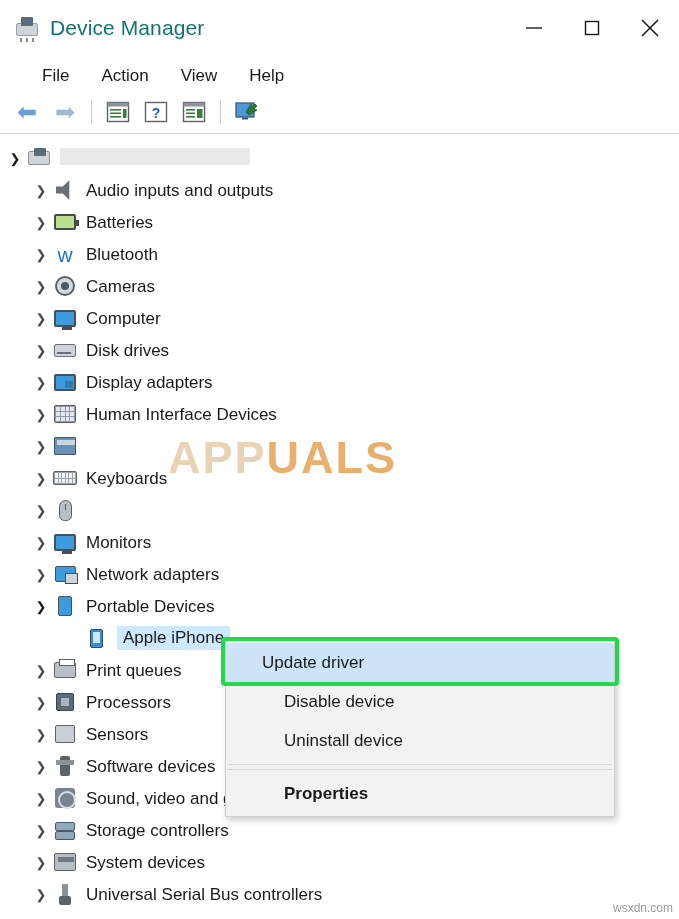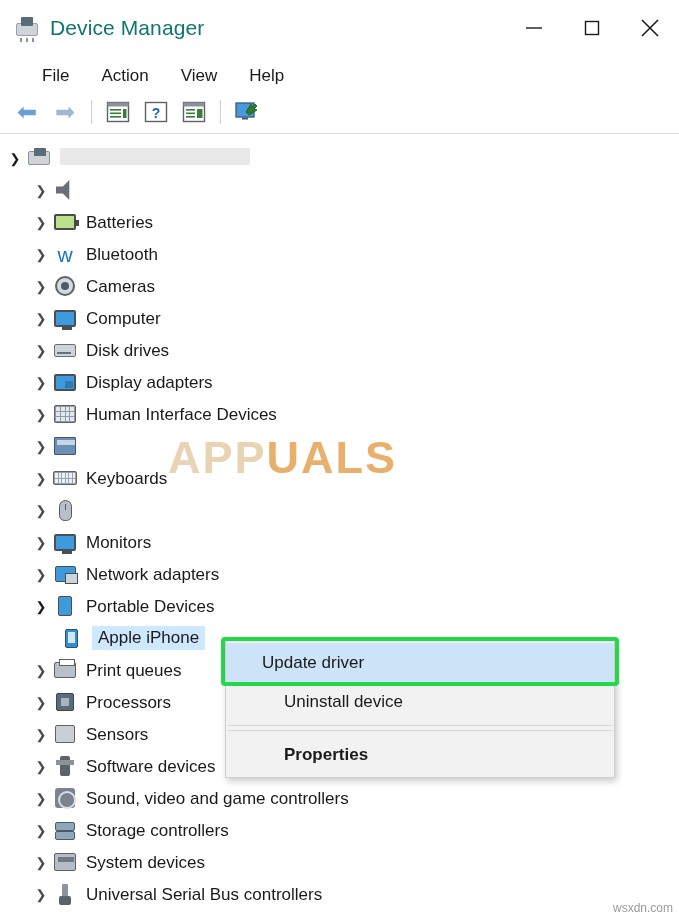--- a/index.html
+++ b/index.html
@@ -142,21 +142,21 @@
   }
   .lbl { line-height: 1; }
   .root-row { padding-left: 4px; }
   .redact {
     display: inline-block;
     width: 190px; height: 17px;
     background: #e9e9e9;
     border-radius: 1px;
   }
   .indent1 { padding-left: 30px; }
-  .indent2 { padding-left: 58px; }
+  .indent2 { padding-left: 58px; margin-left: 25px; }
 
   .selected .lbl-wrap {
     background: #cde8ff;
     padding: 2px 6px;
   }
 
   
   .i-speaker { width:18px;height:20px;background:#6b7078;clip-path: polygon(0% 32%, 38% 32%, 74% 0%, 74% 100%, 38% 68%, 0% 68%); }
   .i-battery { width:22px;height:16px;border:2px solid #4a4a4a;border-radius:2px;position:relative;background:#b9e08a; }
   .i-battery::after { content:""; position:absolute; right:-5px; top:4px; width:3px;height:6px;background:#4a4a4a; }
@@ -353,20 +353,21 @@
       </span>
     </span>
     <span class="lbl"><span class="redact"></span></span>
   </div>
 
   <div class="row indent1">
     <span class="chev">❯</span>
     <span class="ico">
         <span class="i-speaker"></span>
       </span>
+    <span class="lbl">Audio inputs and outputs</span>
   </div>
 
   <div class="row indent1">
     <span class="chev">❯</span>
     <span class="ico">
         <span class="i-battery"></span>
       </span>
     <span class="lbl">Batteries</span>
   </div>
 
@@ -561,20 +562,21 @@
     <span class="lbl">Universal Serial Bus controllers</span>
   </div>
 </div>
 
 <div class="watermark">
   <span>APP</span><span class="dot">UALS</span>
 </div>
 
 <div class="ctx-menu">
   <div class="ctx-item hl">Update driver</div>
+  <div class="ctx-item">Disable device</div>
   <div class="ctx-item">Uninstall device</div>
   <div class="ctx-sep"></div>
   <div class="ctx-sep"></div>
   <div class="ctx-item bold">Properties</div>
 </div>
 <div class="ctx-highlight-box"></div>
 
 <div class="corner-credit">wsxdn.com</div>
 
 </body></html>

